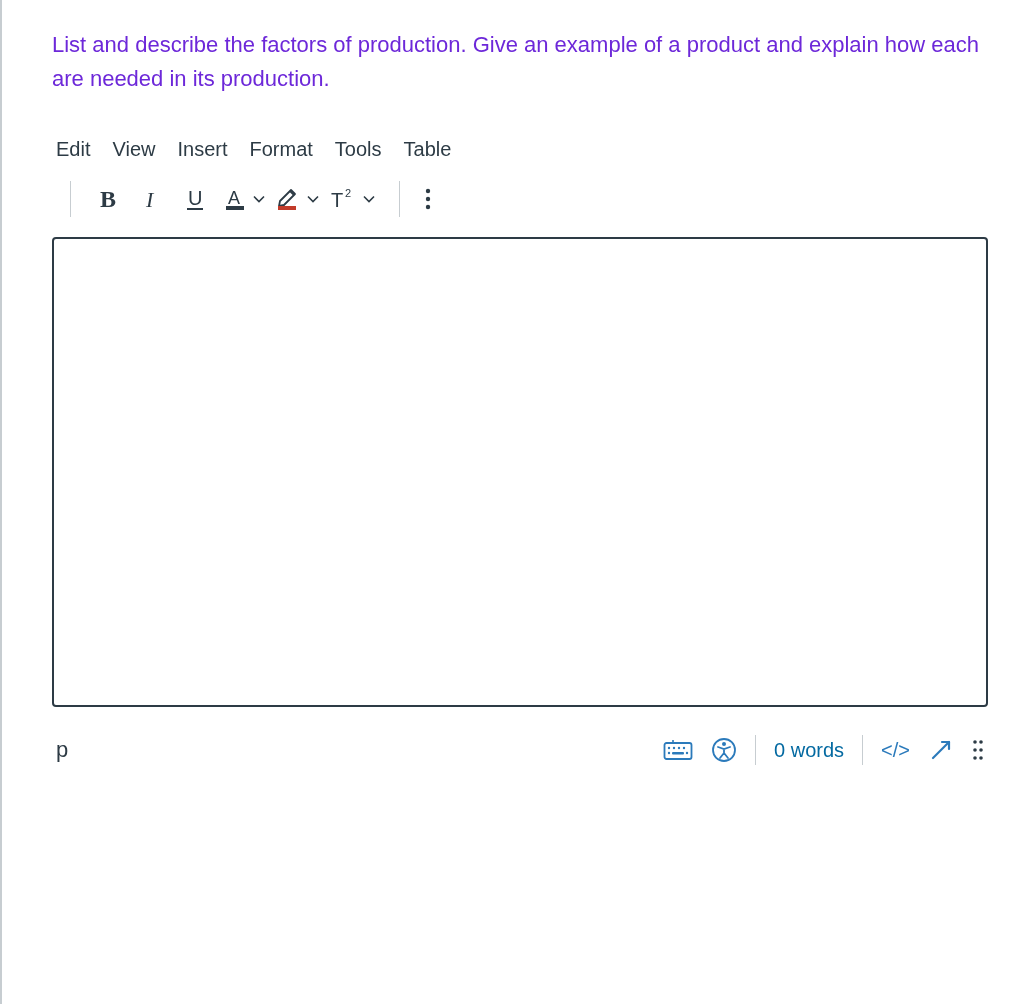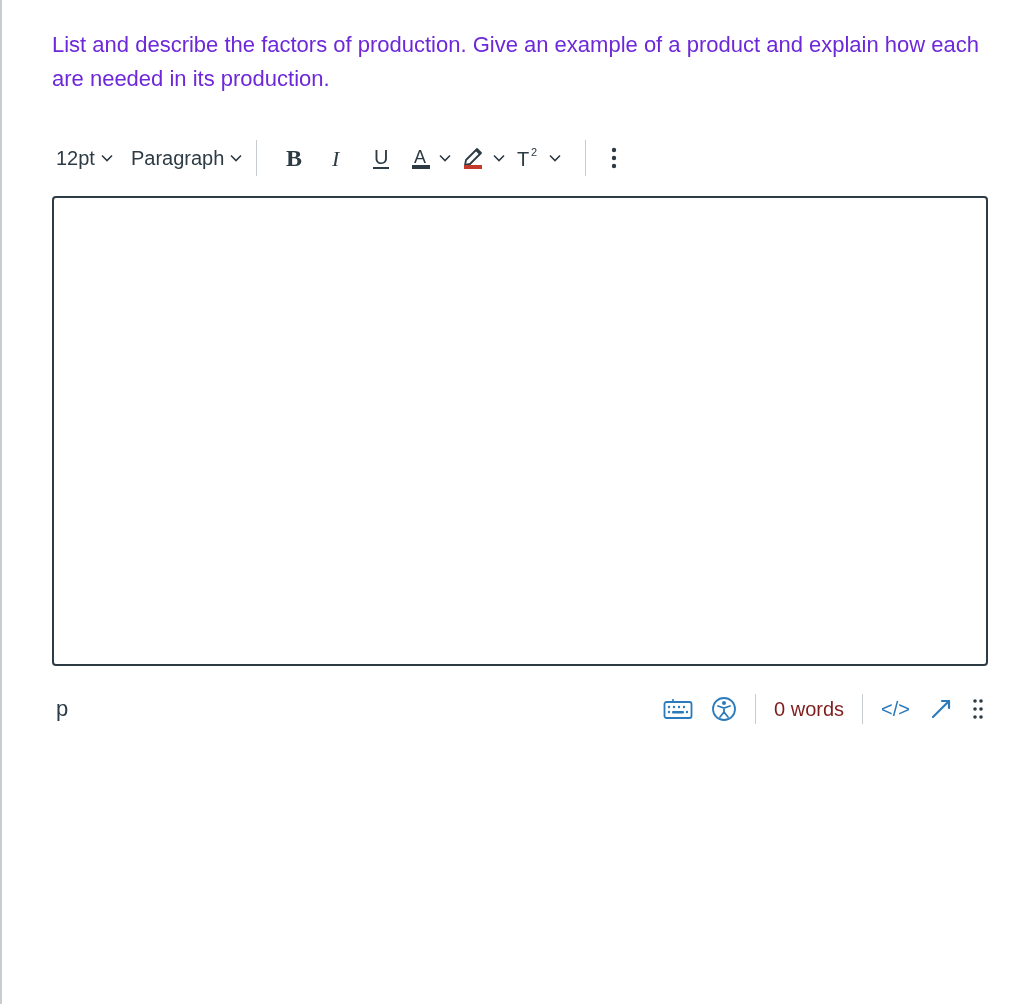--- a/index.html
+++ b/index.html
@@ -139,62 +139,52 @@
       background: #c7cdd1;
     }
     .status-icon {
       display: flex;
       align-items: center;
       justify-content: center;
       cursor: pointer;
     }
     .wordcount {
       font-size: 20px;
-      color: #7f1d1d;
+      color: #0369a1;
     }
     .htmlcode {
       color: #2b7abb;
       font-size: 20px;
       font-weight: 500;
       cursor: pointer;
     }
     .sixdots {
       cursor: pointer;
       display: flex;
       align-items: center;
     }
   </style>
 </head>
 <body>
 
 <div class="prompt">List and describe the factors of production. Give an example of a product and explain how each are needed in its production.</div>
 
 <div class="editor-wrap">
 
+  <div class="menubar">
+    <span class="menubar-item">Edit</span>
+    <span class="menubar-item">View</span>
+    <span class="menubar-item">Insert</span>
+    <span class="menubar-item">Format</span>
+    <span class="menubar-item">Tools</span>
+    <span class="menubar-item">Table</span>
+  </div>
 
   <div class="toolbar">
 
-    <div class="group">
-      <div class="fontsize">
-        <span>12pt</span>
-        <span class="chevron">
-          <svg viewBox="0 0 12 8" fill="none" stroke="#2d3b45" stroke-width="1.6">
-              <path d="M1 1.5 L6 6.5 L11 1.5"></path>
-            </svg>
-        </span>
-      </div>
-      <div class="paragraph">
-        <span>Paragraph</span>
-        <span class="chevron">
-          <svg viewBox="0 0 12 8" fill="none" stroke="#2d3b45" stroke-width="1.6">
-              <path d="M1 1.5 L6 6.5 L11 1.5"></path>
-            </svg>
-        </span>
-      </div>
-    </div>
 
     <div class="divider"></div>
 
     <div class="group">
       <div class="fmt-btn">
         <svg width="22" height="24" viewBox="0 0 22 24">
           <text x="4" y="20" font-family="Georgia, serif" font-size="24" font-weight="700" fill="#2d3b45">B</text>
         </svg>
       </div>
       <div class="fmt-btn">

